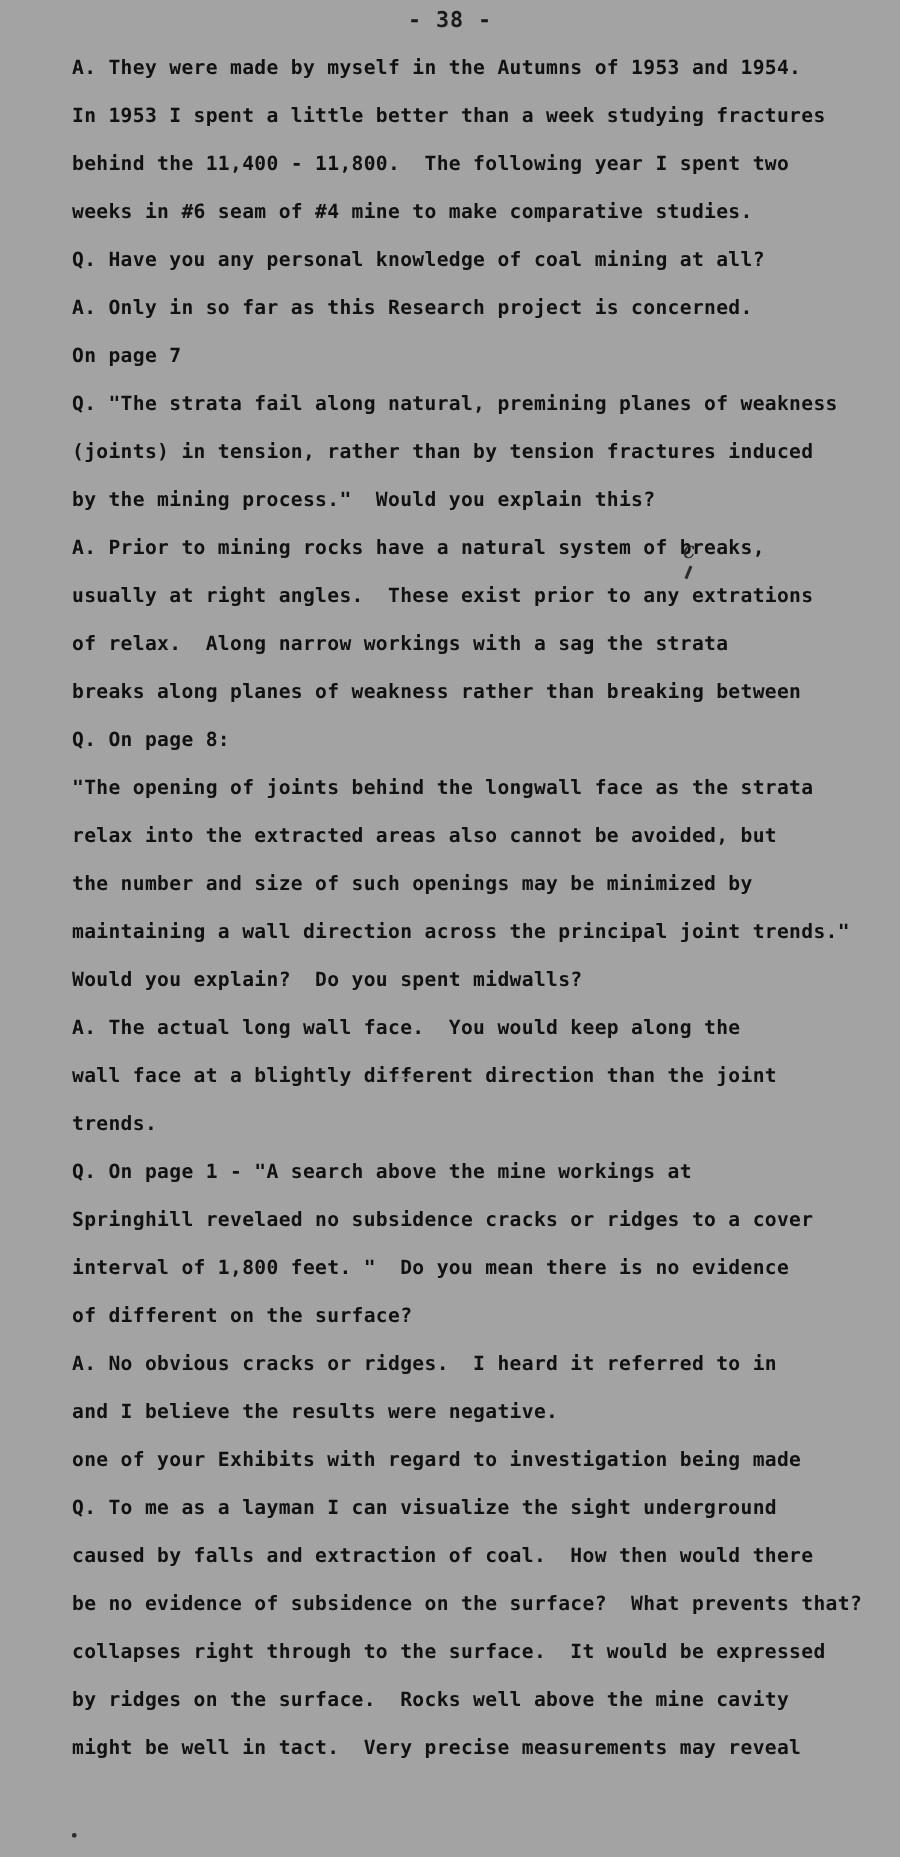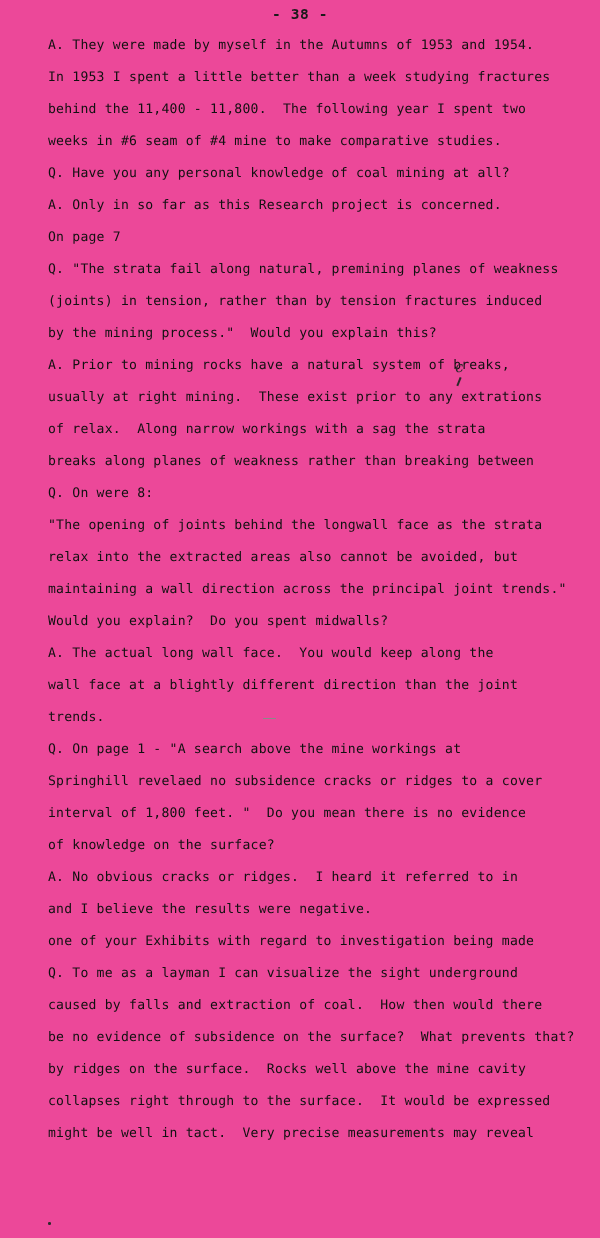--- a/index.html
+++ b/index.html
@@ -8,21 +8,21 @@
     padding: 0;
     background: #ffffff;
   }
   body {
     font-family: "DejaVu Sans Mono", "Liberation Mono", monospace;
   }
   #page {
     position: relative;
     width: 600px;
     height: 1238px;
-    background: #ec4899;
+    background: #a3a3a3;
     overflow: hidden;
     box-sizing: border-box;
   }
   
   .page-number {
     position: absolute;
     top: 6px;
     left: 0;
     width: 600px;
     text-align: center;
@@ -39,21 +39,21 @@
     left: 48px;
     width: 540px;
   }
   .doc-line {
     font-size: 13.1px;
     line-height: 32px;
     height: 32px;
     color: #111111;
     white-space: pre;
     letter-spacing: 0.22px;
-    font-weight: 400;
+    font-weight: 700;
     position: relative;
     text-rendering: geometricPrecision;
   }
   
   .hand-mark {
     position: absolute;
     color: #2a2a2a;
     font-family: "DejaVu Serif", "Liberation Serif", serif;
     font-style: italic;
     font-weight: 400;
@@ -105,43 +105,44 @@
     <div class="doc-line">In 1953 I spent a little better than a week studying fractures</div>
     <div class="doc-line">behind the 11,400 - 11,800.  The following year I spent two</div>
     <div class="doc-line">weeks in #6 seam of #4 mine to make comparative studies.</div>
     <div class="doc-line">Q. Have you any personal knowledge of coal mining at all?</div>
     <div class="doc-line">A. Only in so far as this Research project is concerned.</div>
     <div class="doc-line">On page 7</div>
     <div class="doc-line">Q. "The strata fail along natural, premining planes of weakness</div>
     <div class="doc-line">(joints) in tension, rather than by tension fractures induced</div>
     <div class="doc-line">by the mining process."  Would you explain this?</div>
     <div class="doc-line">A. Prior to mining rocks have a natural system of breaks,</div>
-    <div class="doc-line">usually at right mining.  These exist prior to any extrations</div>
+    <div class="doc-line">usually at right angles.  These exist prior to any extrations</div>
     <div class="doc-line">of relax.  Along narrow workings with a sag the strata</div>
     <div class="doc-line">breaks along planes of weakness rather than breaking between</div>
-    <div class="doc-line">Q. On were 8:</div>
+    <div class="doc-line">Q. On page 8:</div>
     <div class="doc-line">"The opening of joints behind the longwall face as the strata</div>
     <div class="doc-line">relax into the extracted areas also cannot be avoided, but</div>
+    <div class="doc-line">the number and size of such openings may be minimized by</div>
     <div class="doc-line">maintaining a wall direction across the principal joint trends."</div>
     <div class="doc-line">Would you explain?  Do you spent midwalls?</div>
     <div class="doc-line">A. The actual long wall face.  You would keep along the</div>
     <div class="doc-line">wall face at a blightly different direction than the joint</div>
     <div class="doc-line">trends.</div>
     <div class="doc-line">Q. On page 1 - "A search above the mine workings at</div>
     <div class="doc-line">Springhill revelaed no subsidence cracks or ridges to a cover</div>
     <div class="doc-line">interval of 1,800 feet. "  Do you mean there is no evidence</div>
-    <div class="doc-line">of knowledge on the surface?</div>
+    <div class="doc-line">of different on the surface?</div>
     <div class="doc-line">A. No obvious cracks or ridges.  I heard it referred to in</div>
     <div class="doc-line">and I believe the results were negative.</div>
     <div class="doc-line">one of your Exhibits with regard to investigation being made</div>
     <div class="doc-line">Q. To me as a layman I can visualize the sight underground</div>
     <div class="doc-line">caused by falls and extraction of coal.  How then would there</div>
     <div class="doc-line">be no evidence of subsidence on the surface?  What prevents that?</div>
+    <div class="doc-line">collapses right through to the surface.  It would be expressed</div>
     <div class="doc-line">by ridges on the surface.  Rocks well above the mine cavity</div>
-    <div class="doc-line">collapses right through to the surface.  It would be expressed</div>
     <div class="doc-line">might be well in tact.  Very precise measurements may reveal</div>
 
   </div>
 
   <div class="hand-mark" id="mark-c">c</div>
   <div class="hand-mark" id="mark-c-tick"></div>
 
   <div id="smudge-underline"></div>
 
   <div id="stray-dot"></div>

